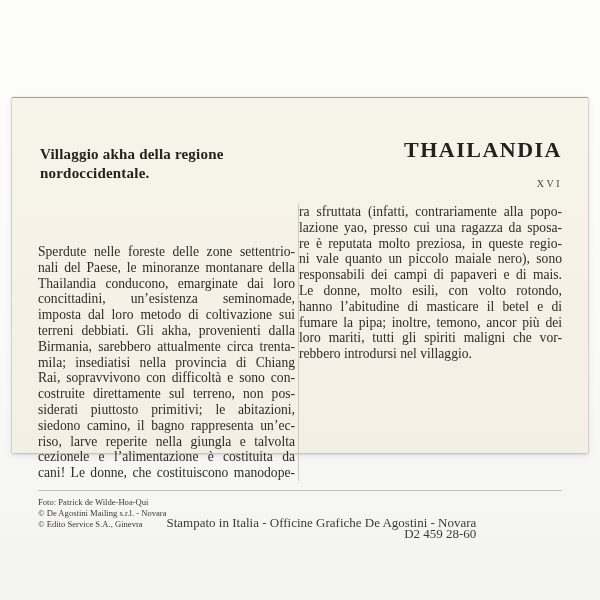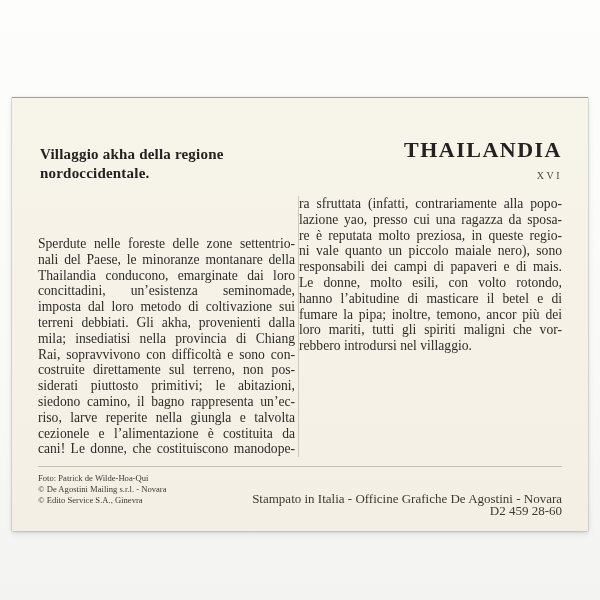--- a/index.html
+++ b/index.html
@@ -12,21 +12,21 @@
     position: relative;
     background: linear-gradient(180deg, #fdfdfc 0%, #fafaf8 55%, #f3f3f1 100%);
     font-family: "Liberation Serif", "DejaVu Serif", serif;
     overflow: hidden;
   }
   .card {
     position: absolute;
     left: 12px;
     top: 97px;
     width: 576px;
-    height: 434px;
+    height: 356px;
     box-sizing: border-box;
     padding: 0 26px;
     background: linear-gradient(180deg, #f7f4ea 0%, #f5f1e6 60%, #f3efe4 100%);
     border-top: 1px solid #a5a29b;
     box-shadow: 0 1px 2px rgba(0,0,0,0.18), 1px 0 1px rgba(0,0,0,0.07), -1px 0 1px rgba(0,0,0,0.07), 0 3px 7px rgba(0,0,0,0.08);
     color: #2e2c28;
   }
   .card-header {
     position: relative;
     padding-top: 40px;
@@ -45,21 +45,21 @@
     text-align: right;
   }
   .title {
     font-size: 22px;
     font-weight: bold;
     line-height: 24px;
     letter-spacing: 1.5px;
     color: #242220;
   }
   .numeral {
-    margin-top: 8px;
+    margin-top: 16px;
     font-size: 10px;
     line-height: 12px;
     letter-spacing: 2.5px;
     color: #4b4842;
   }
   .cols {
     display: flex;
     margin-top: 14px;
   }
   .col-left  { width: 257px; margin-top: 40px; }
@@ -80,23 +80,21 @@
   .col-right .line:last-child {
     text-align-last: left;
   }
   .footer-rule {
     border: none;
     border-top: 1px solid #c4c0b2;
     margin: 9px 0 0 0;
   }
   .card-footer {
     display: flex;
-    justify-content: space-between;
     margin-top: 6px;
-    gap: 16px;
   }
   .credits .fine-line {
     font-size: 8.6px;
     line-height: 11px;
     color: #3c3933;
   }
   .printing {
     margin-top: 20px;
     text-align: right;
     font-size: 13px;
@@ -121,20 +119,21 @@
   </div>
 
   <div class="cols">
     <div class="col-left">
         <div class="line">Sperdute nelle foreste delle zone settentrio-</div>
         <div class="line">nali del Paese, le minoranze montanare della</div>
         <div class="line">Thailandia conducono, emarginate dai loro</div>
         <div class="line">concittadini, un’esistenza seminomade,</div>
         <div class="line">imposta dal loro metodo di coltivazione sui</div>
         <div class="line">terreni debbiati. Gli akha, provenienti dalla</div>
+        <div class="line">Birmania, sarebbero attualmente circa trenta-</div>
         <div class="line">mila; insediatisi nella provincia di Chiang</div>
         <div class="line">Rai, sopravvivono con difficoltà e sono con-</div>
         <div class="line">costruite direttamente sul terreno, non pos-</div>
         <div class="line">siderati piuttosto primitivi; le abitazioni,</div>
         <div class="line">siedono camino, il bagno rappresenta un’ec-</div>
         <div class="line">riso, larve reperite nella giungla e talvolta</div>
         <div class="line">cezionele e l’alimentazione è costituita da</div>
         <div class="line">cani! Le donne, che costituiscono manodope-</div>
       </div>
     <div class="col-divider"></div>

